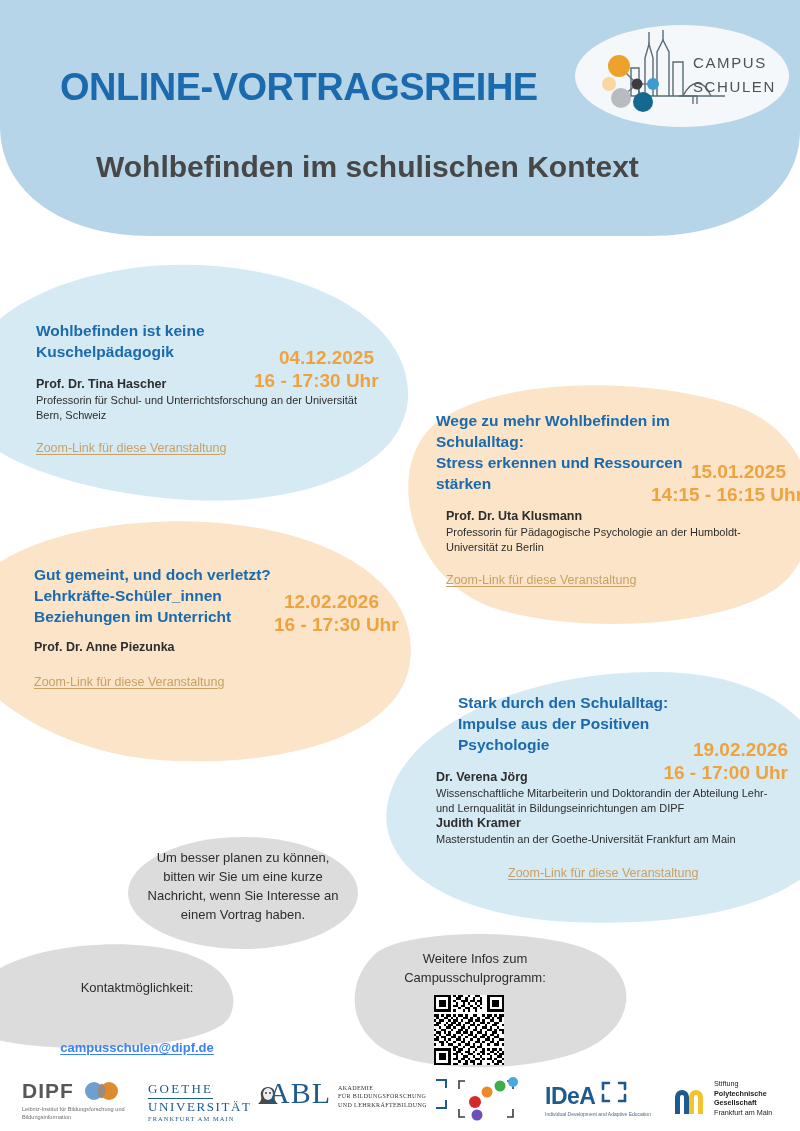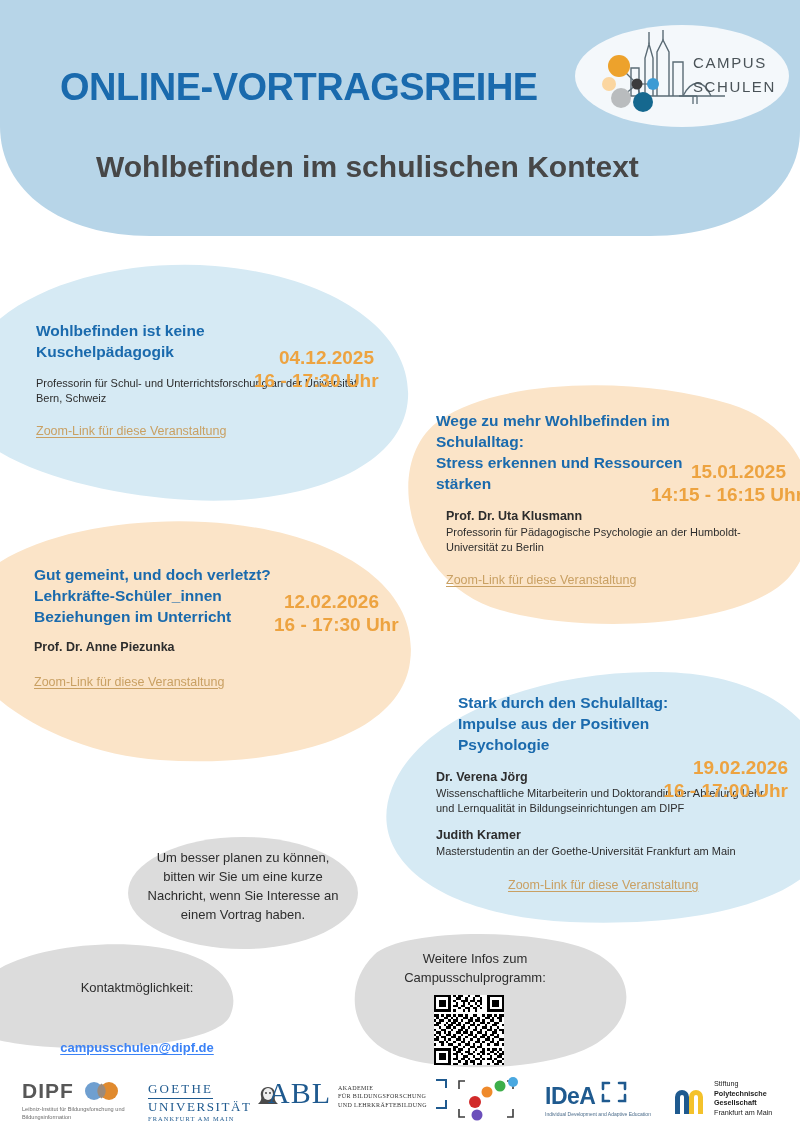--- a/index.html
+++ b/index.html
@@ -105,24 +105,24 @@
     cursor: pointer;
   }
 
   #card-1 { left: 36px;  top: 308px;  width: 340px; }
   #card-1 .when { left: 218px; top: 38px; width: 120px; }
   #card-2 { left: 436px; top: 398px;  width: 350px; }
   #card-2 .when { left: 215px; top: 62px; width: 135px; }
   #card-3 { left: 34px;  top: 552px;  width: 345px; }
   #card-3 .when { left: 240px; top: 38px; width: 105px; }
   #card-4 { left: 458px; top: 680px;  width: 330px; }
-  #card-4 .when { left: 175px; top: 76px; width: 155px; }
+  #card-4 .when { left: 175px; top: 58px; width: 155px; }
 
   .card .body { margin-top: 14px; }
-  .card .speaker-block + .speaker-block { margin-top: 12px; }
+  .card .speaker-block + .speaker-block { }
   .card .zoom-wrap { margin-top: 16px; }
 
   
   #card-2 .body, #card-2 .zoom-wrap { margin-left: 10px; }
   #card-4 .zoom-wrap { margin-left: 50px; }
   #card-3 .body { margin-top: 12px; }
 
   
   .note-plan {
     position: absolute;
@@ -297,20 +297,21 @@
   <div class="title">
     <div>Wohlbefinden ist keine</div>
     <div>Kuschelpädagogik</div>
   </div>
   <div class="when">
     <div>04.12.2025</div>
     <div>16 - 17:30 Uhr</div>
   </div>
   <div class="body">
     <div class="speaker-block">
+      <div class="speaker">Prof. Dr. Tina Hascher</div>
       <div class="affil">Professorin für Schul- und Unterrichtsforschung an der Universität Bern, Schweiz</div>
     </div>
   </div>
   <div class="zoom-wrap">
     <a class="zoomlink">Zoom-Link für diese Veranstaltung</a>
   </div>
 </div>
 
 <div class="card" id="card-2">
   <div class="title">

